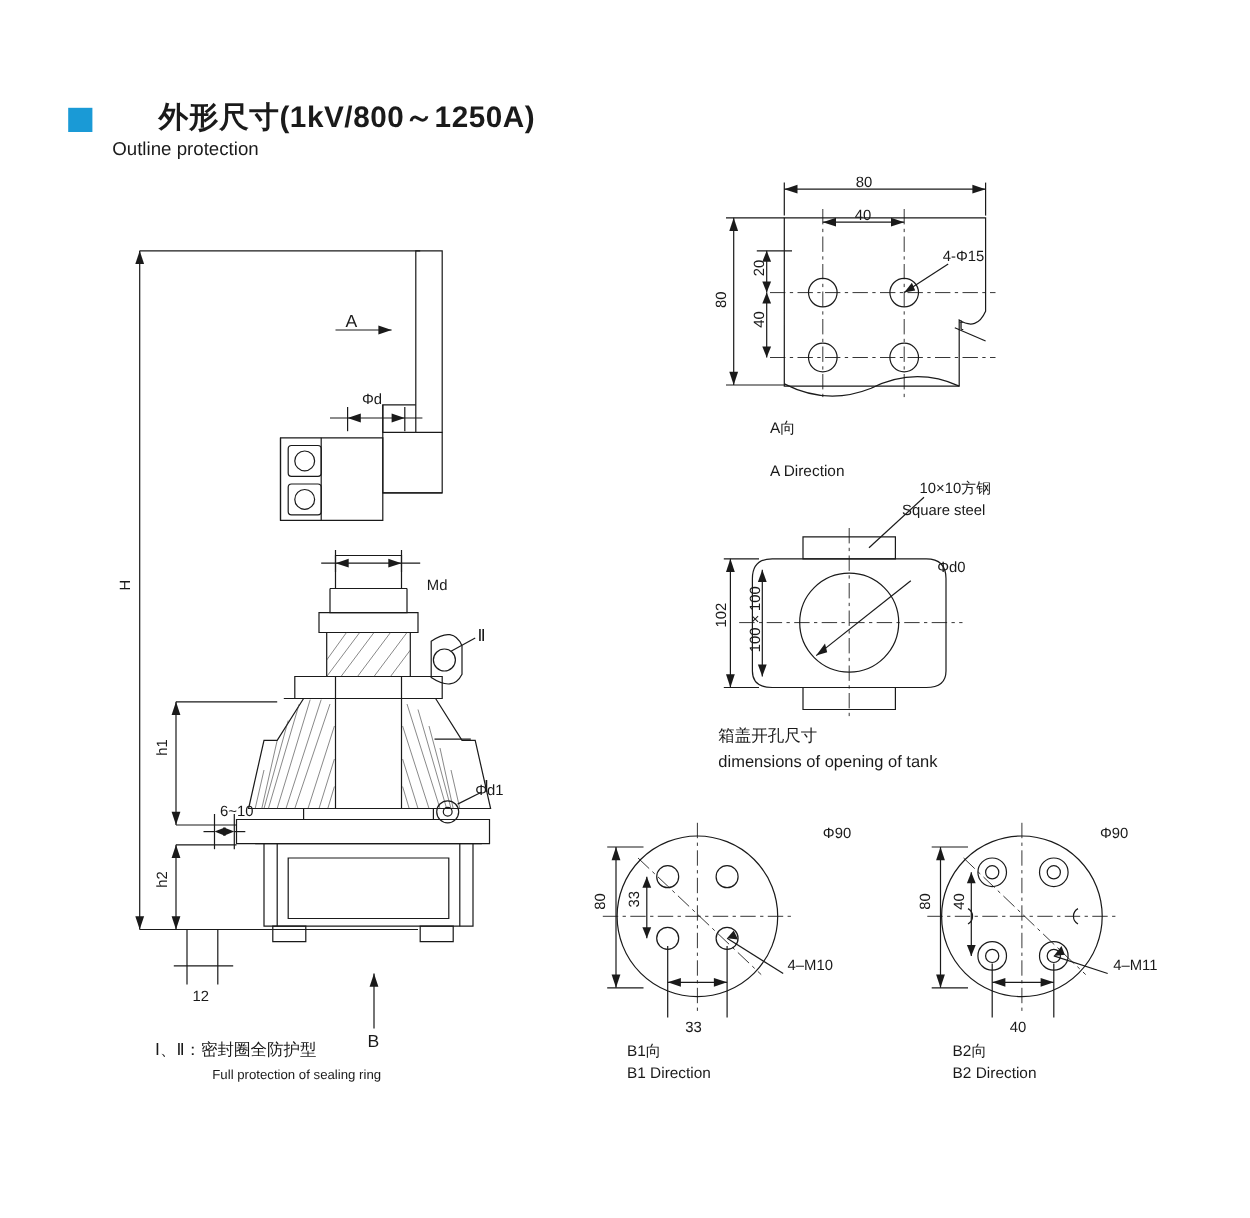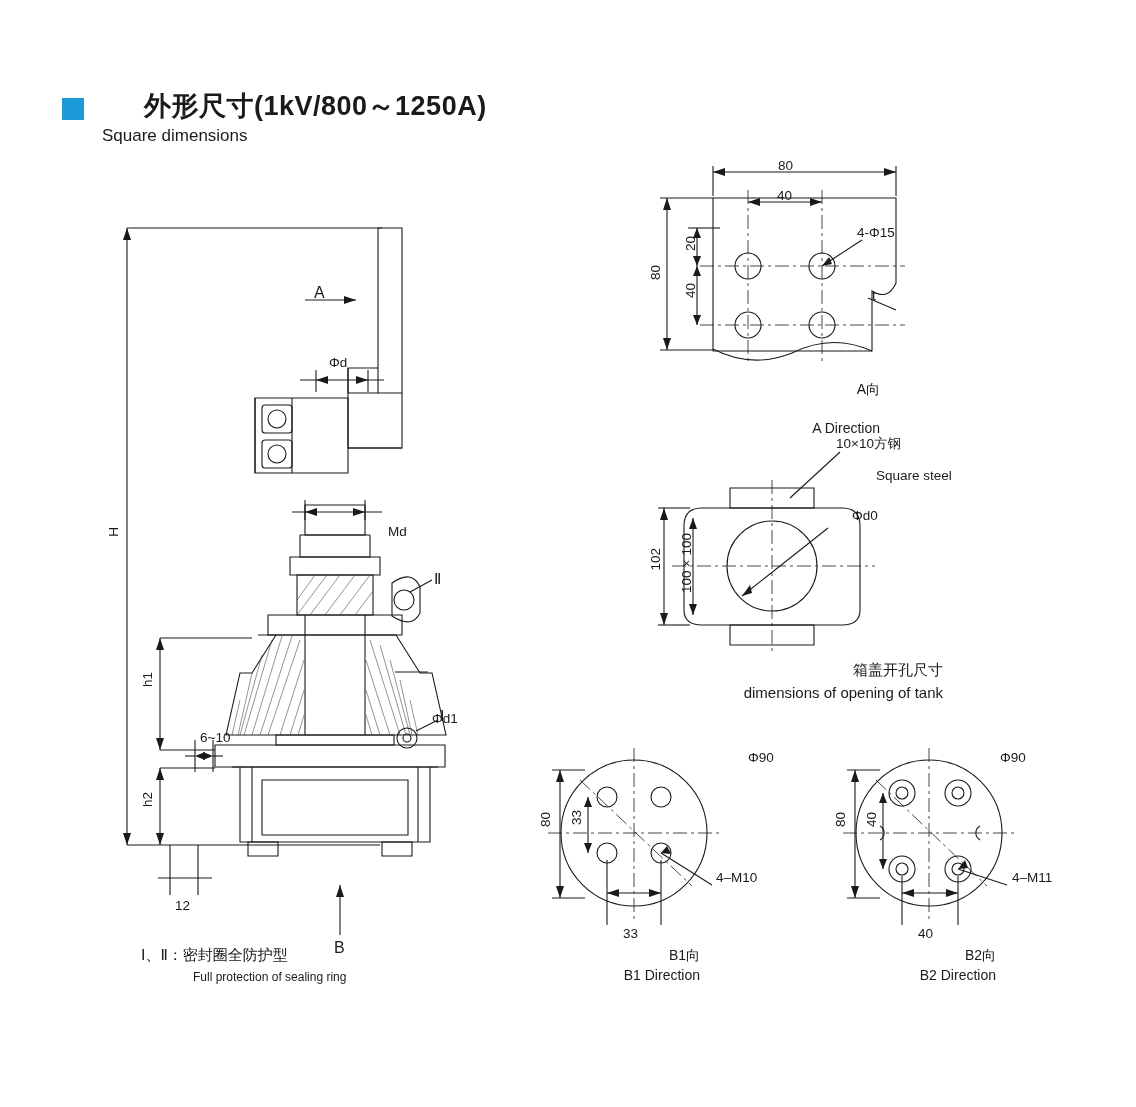--- a/index.html
+++ b/index.html
@@ -3,28 +3,28 @@
 <meta charset="utf-8">
 <style>
   html,body{margin:0;padding:0;background:#ffffff;}
   body{width:1136px;height:1107px;position:relative;font-family:"Liberation Sans",sans-serif;color:#1a1a1a;overflow:hidden;}
   .ttl-mark{position:absolute;left:62px;top:98px;width:22px;height:22px;background:#1a9ad6;}
   .ttl-cn{position:absolute;left:100px;top:88px;font-size:27px;font-weight:bold;letter-spacing:.5px;white-space:nowrap;margin-left:44px;}
   .ttl-en{position:absolute;left:102px;top:126px;font-size:17px;white-space:nowrap;}
   .lbl{position:absolute;font-size:13.5px;white-space:nowrap;line-height:1.25;}
   .vert{writing-mode:vertical-rl;transform:rotate(180deg);}
   svg{position:absolute;left:0;top:0;}
-  .cap{position:absolute;text-align:right;font-size:14px;line-height:1.35;white-space:nowrap;}
+  .cap{position:absolute;text-align:left;font-size:14px;line-height:1.35;white-space:nowrap;}
 </style>
 </head>
 <body>
 
 <div class="ttl-mark" style="background: rgb(26, 154, 214);"></div>
 <div class="ttl-cn">外形尺寸(1kV/800～1250A)</div>
-<div class="ttl-en">Square dimensions</div>
+<div class="ttl-en">Outline protection</div>
 
 <svg width="1136" height="1107" viewBox="0 0 1136 1107">
   <g fill="none" stroke="#1a1a1a" stroke-width="1.1" shape-rendering="geometricPrecision">
 
     <line x1="127" y1="228" x2="127" y2="845"></line>
     <path d="M127 228 l-4 12 h8 z" fill="#1a1a1a" stroke="none"></path>
     <path d="M127 845 l-4 -12 h8 z" fill="#1a1a1a" stroke="none"></path>
     <line x1="127" y1="228" x2="382" y2="228"></line>
     <line x1="127" y1="845" x2="380" y2="845"></line>
 
@@ -289,21 +289,21 @@
 <div class="lbl" style="left:777px;top:188px;">40</div>
 <div class="lbl vert" style="left:648px;top:265px;">80</div>
 <div class="lbl vert" style="left:683px;top:236px;">20</div>
 <div class="lbl vert" style="left:683px;top:283px;">40</div>
 <div class="lbl" style="left:857px;top:225px;">4-Φ15</div>
 <div class="lbl" style="left:872px;top:288px;">t</div>
 <div class="cap" style="left:700px;top:380px;width:180px;">A向</div>
 <div class="cap" style="left:700px;top:399px;width:180px;margin-top:20px;">A  Direction</div>
 
 <div class="lbl" style="left:836px;top:436px;">10×10方钢</div>
-<div class="lbl" style="left:876px;top:456px;margin-top:12px;">Square steel</div>
+<div class="lbl" style="left:820px;top:456px;">Square steel</div>
 <div class="lbl" style="left:852px;top:508px;">Φd0</div>
 <div class="lbl vert" style="left:648px;top:548px;">102</div>
 <div class="lbl vert" style="left:679px;top:533px;">100×100</div>
 <div class="cap" style="left:653px;top:660px;width:290px;font-size:15px;">箱盖开孔尺寸</div>
 <div class="cap" style="left:653px;top:683px;width:290px;font-size:15px;">dimensions of opening of tank</div>
 
 <div class="lbl" style="left:748px;top:750px;">Φ90</div>
 <div class="lbl vert" style="left:538px;top:812px;">80</div>
 <div class="lbl vert" style="left:569px;top:810px;">33</div>
 <div class="lbl" style="left:623px;top:926px;">33</div>

